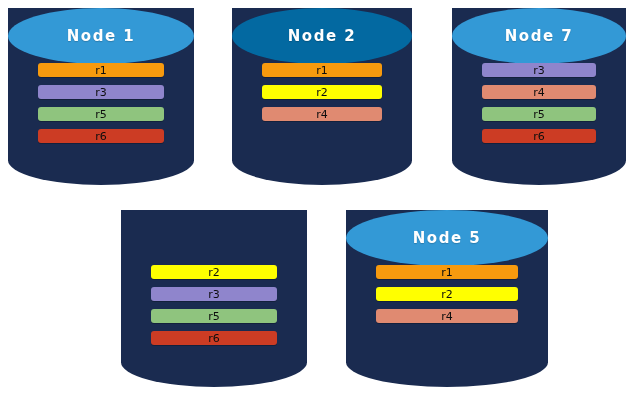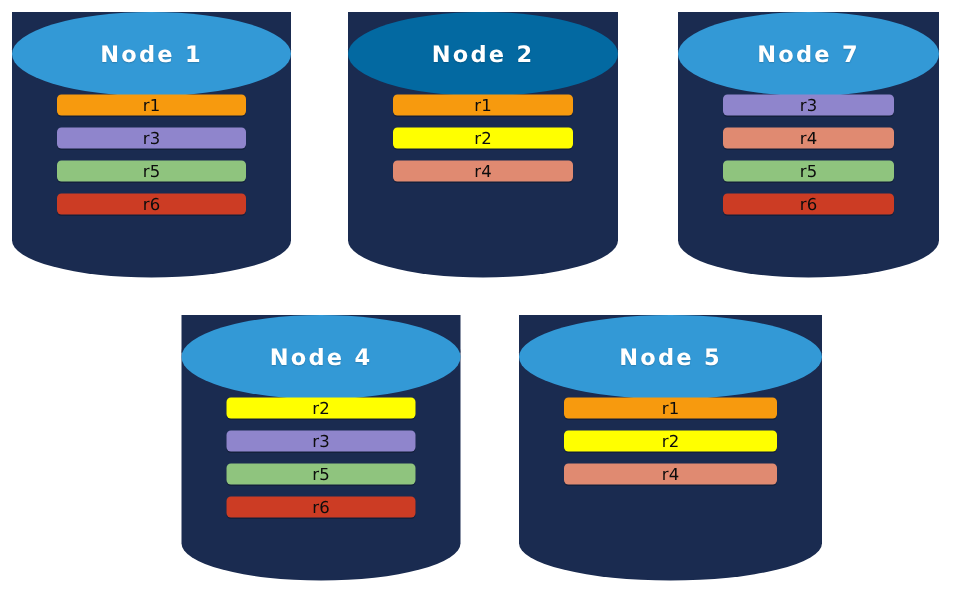--- a/index.html
+++ b/index.html
@@ -150,23 +150,20 @@
         <div class="bar" style="background: rgb(143, 196, 126);">
           <span>r5</span>
         </div>
         <div class="bar" style="background: rgb(204, 60, 36);">
           <span>r6</span>
         </div>
       </div>
     </div>
     <div class="node" style="left: 121px; top: 210px; width: 186px; height: 177px;">
       <div class="cyl-body" style="background: rgb(26, 43, 80);"></div>
-      <div class="cyl-top" style="height: 56px; background: rgb(51, 153, 214);">
-        <span class="node-label" style="color: rgb(255, 255, 255);">Node 4</span>
-      </div>
       <div class="bars" style="top: 55px; padding-left: 30px; padding-right: 30px;">
         <div class="bar" style="background: rgb(255, 255, 0);">
           <span>r2</span>
         </div>
         <div class="bar" style="background: rgb(143, 133, 204);">
           <span>r3</span>
         </div>
         <div class="bar" style="background: rgb(143, 196, 126);">
           <span>r5</span>
         </div>

